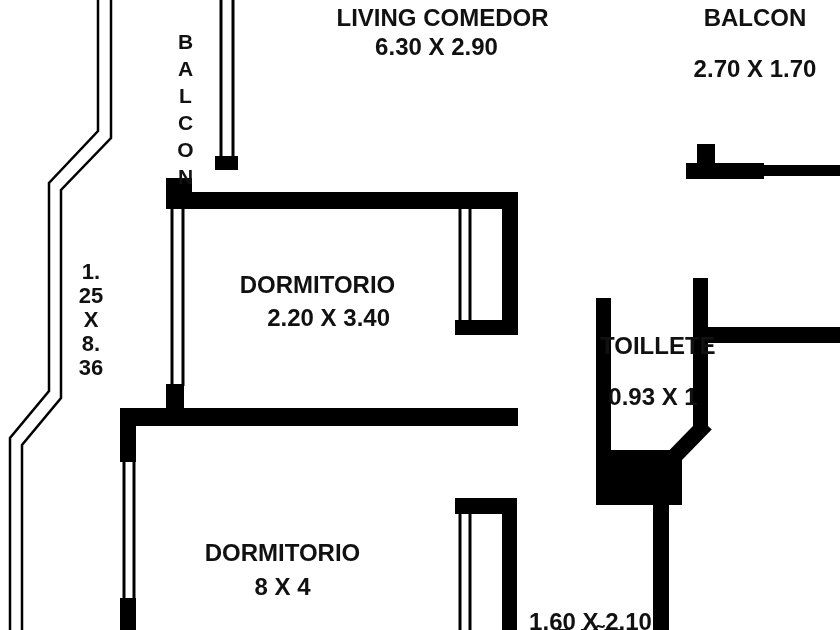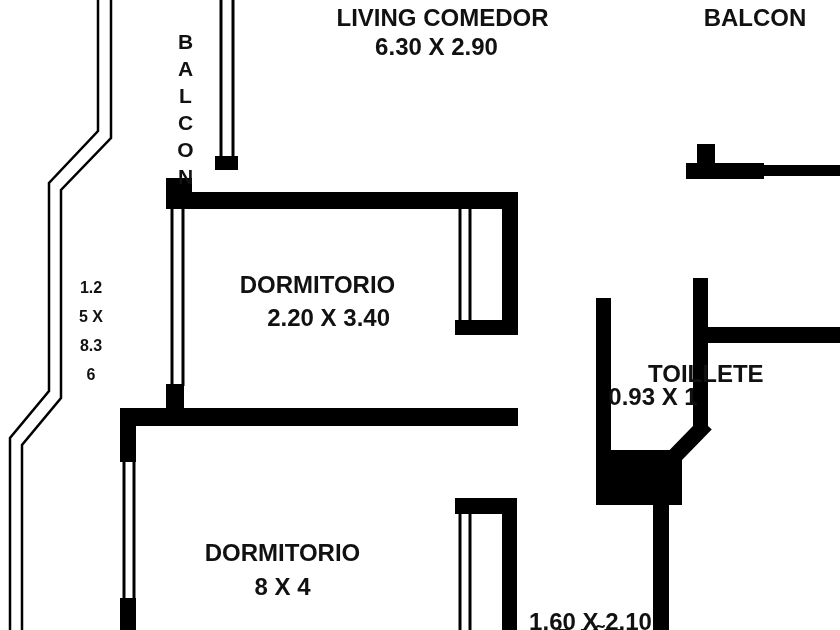--- a/index.html
+++ b/index.html
@@ -101,29 +101,30 @@
 
     <rect x="697" y="144" width="18" height="24" fill="#000000"></rect>
     <rect x="686" y="163" width="78" height="16" fill="#000000"></rect>
     <rect x="762" y="165" width="78" height="11" fill="#000000"></rect>
   </svg>
 
   <div class="label" style="left:300px; top:4px; width:285px;">LIVING COMEDOR</div>
   <div class="label" style="left:324px; top:33px; width:225px;">6.30 X 2.90</div>
 
   <div class="label" style="left:690px; top:4px; width:130px;">BALCON</div>
+  <div class="label" style="left:685px; top:55px; width:140px;">2.70 X 1.70</div>
 
   <div class="label vtext" style="left:138px; top:28px; width:23px; font-size:21px; line-height:27px;margin-left:36px;">BALCON</div>
 
-  <div class="label vtext" style="left:77px; top:273px; width:28px; font-size:16px; line-height:29px;">1.25 X 8.36</div>
+  <div class="label vtext" style="left:77px; top:260px; width:28px; font-size:22px; line-height:24px;">1.25 X 8.36</div>
 
   <div class="label" style="left:230px; top:271px; width:175px;">DORMITORIO</div>
   <div class="label" style="left:245px; top:304px; width:145px;text-align:right;">2.20 X 3.40</div>
 
-  <div class="label" style="left:600px; top:360px; width:105px;margin-left:48px;">TOILLETE</div>
+  <div class="label" style="left:600px; top:332px; width:105px;">TOILLETE</div>
   <div class="label" style="left:603px; top:383px; width:100px;">0.93 X 1</div>
 
   <div class="label" style="left:195px; top:539px; width:175px;">DORMITORIO</div>
   <div class="label" style="left:225px; top:573px; width:115px;">8 X 4</div>
 
   <div class="label" style="left:550px; top:576px; width:85px;margin-top:48px;">BAÑO</div>
   <div class="label" style="left:528px; top:608px; width:125px;">1.60 X 2.10</div>
 
 </div>
 

